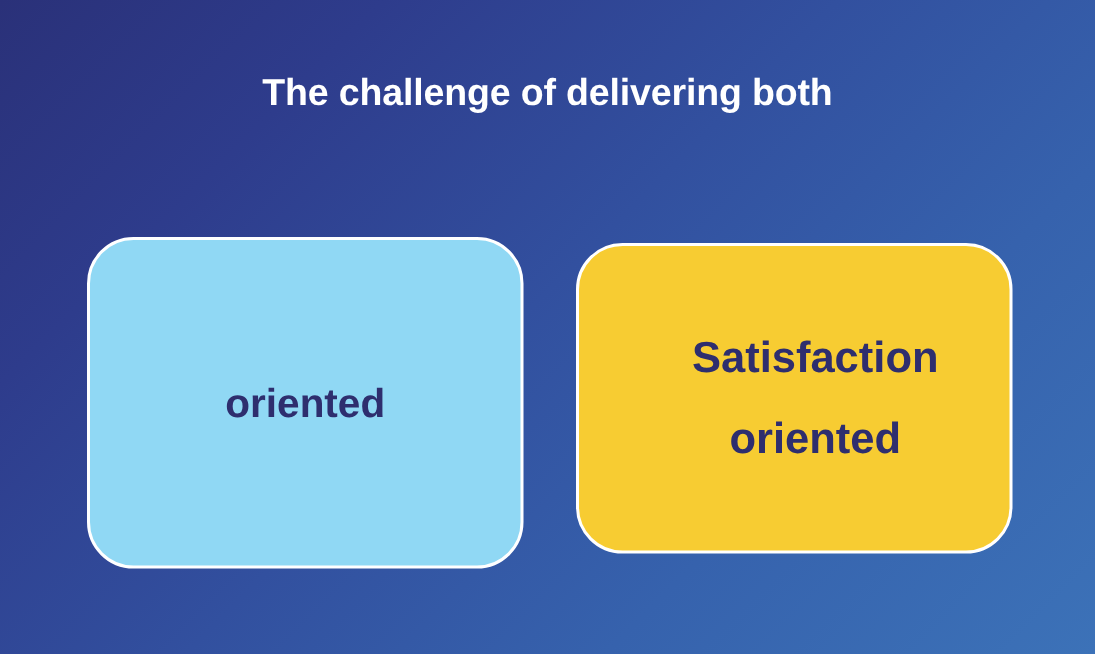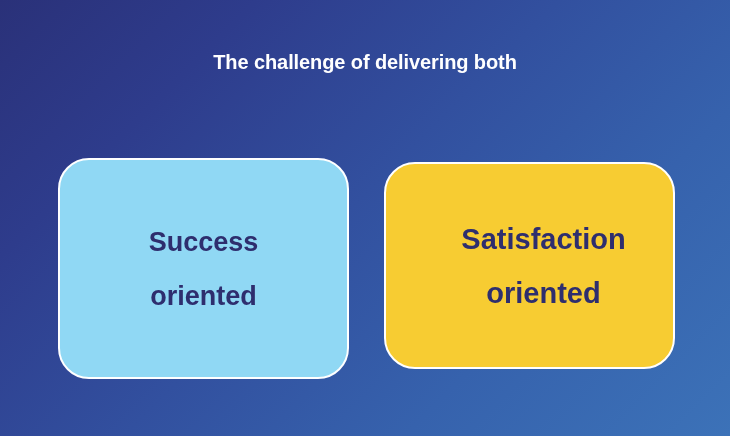--- a/index.html
+++ b/index.html
@@ -28,21 +28,21 @@
 
   
   #title {
     position: absolute;
     left: 0;
     top: 47px;
     width: 730px;
     text-align: center;
     color: #ffffff;
     font-family: "Liberation Sans", sans-serif;
-    font-size: 20px;
+    font-size: 25px;
     font-weight: bold;
     line-height: 31px;
     letter-spacing: -0.1px;
   }
   #title .tline {
     display: block;
     white-space: nowrap;
   }
 
   
@@ -101,21 +101,20 @@
 
 <div id="slide">
 
   <div id="title">
     <span class="tline">The challenge of delivering both</span>
   </div>
 
   <div id="cards">
 
     <div class="card" id="card-success">
-      <span class="cline">Success</span>
       <span class="cline">oriented</span>
     </div>
 
     <div class="card" id="card-satisfaction">
       <span class="cline">Satisfaction</span>
       <span class="cline">oriented</span>
     </div>
 
   </div>
 </div>

